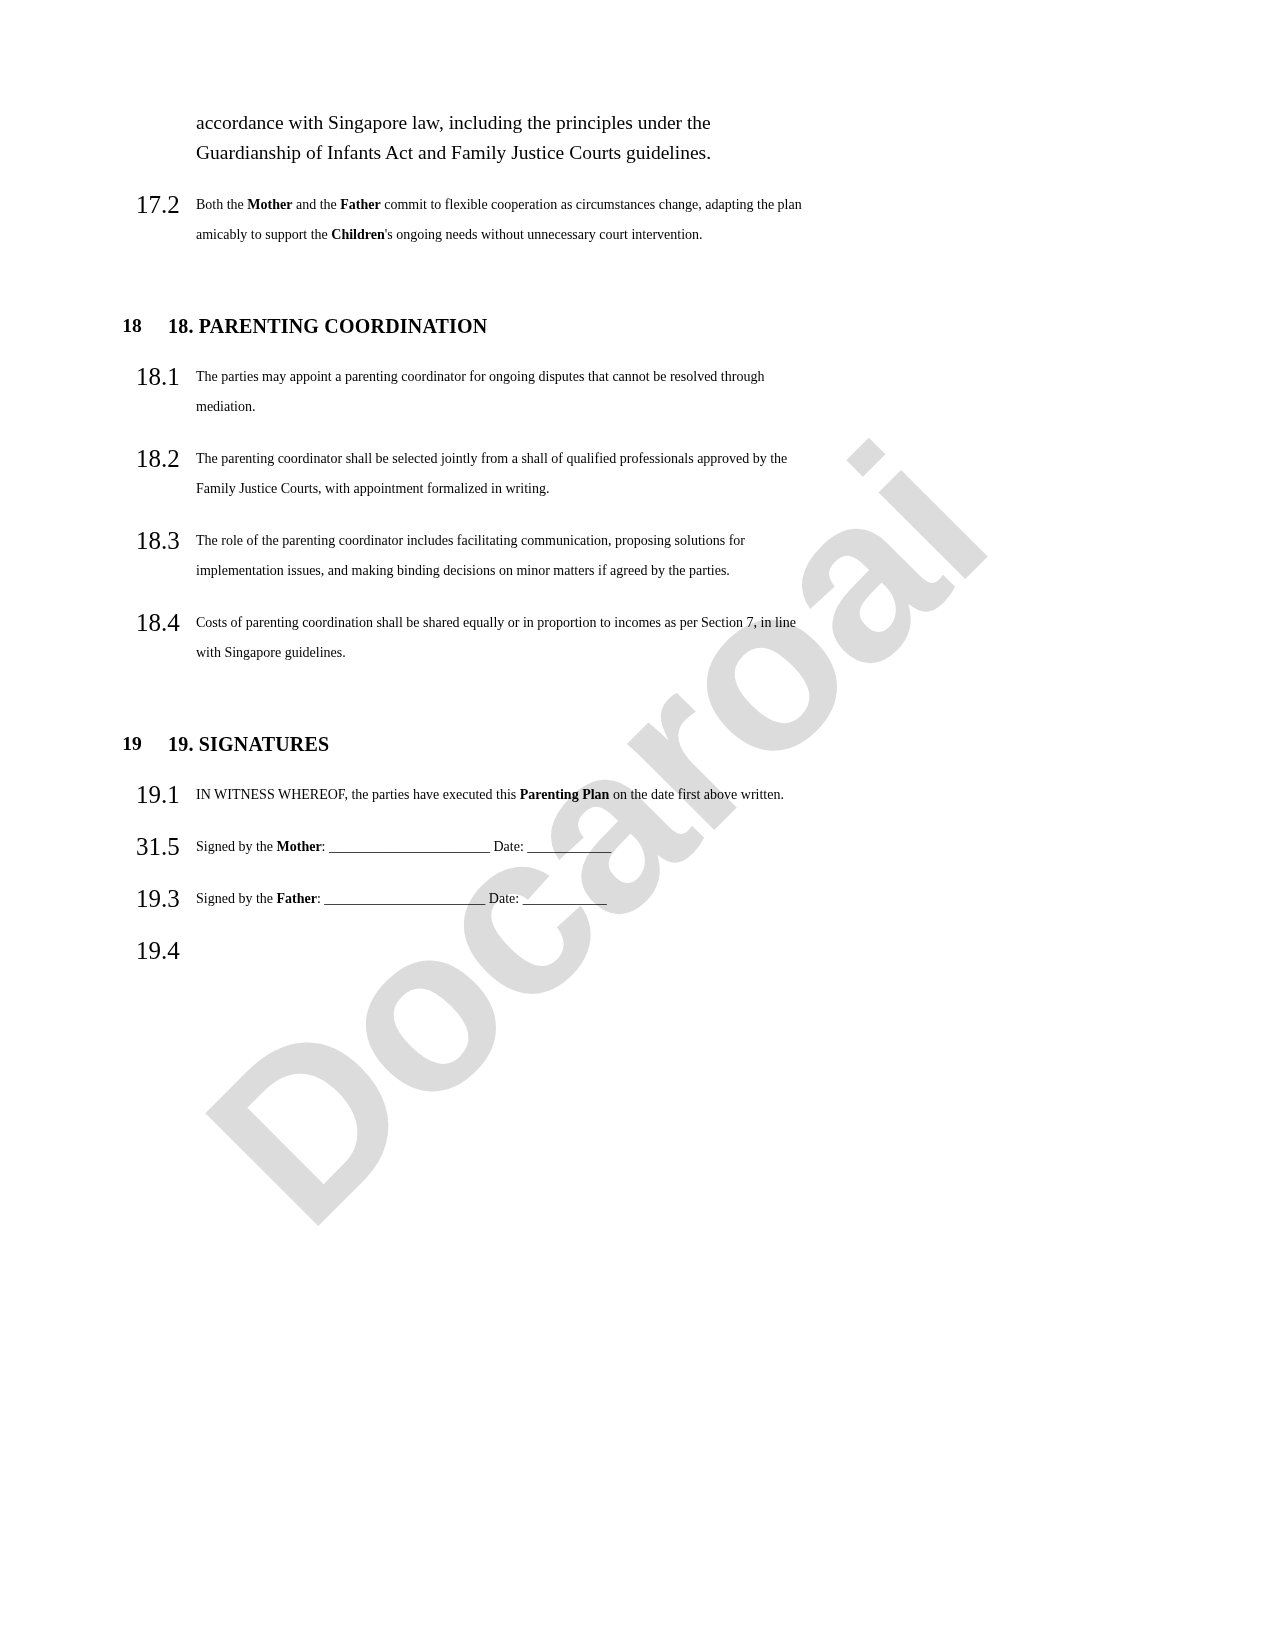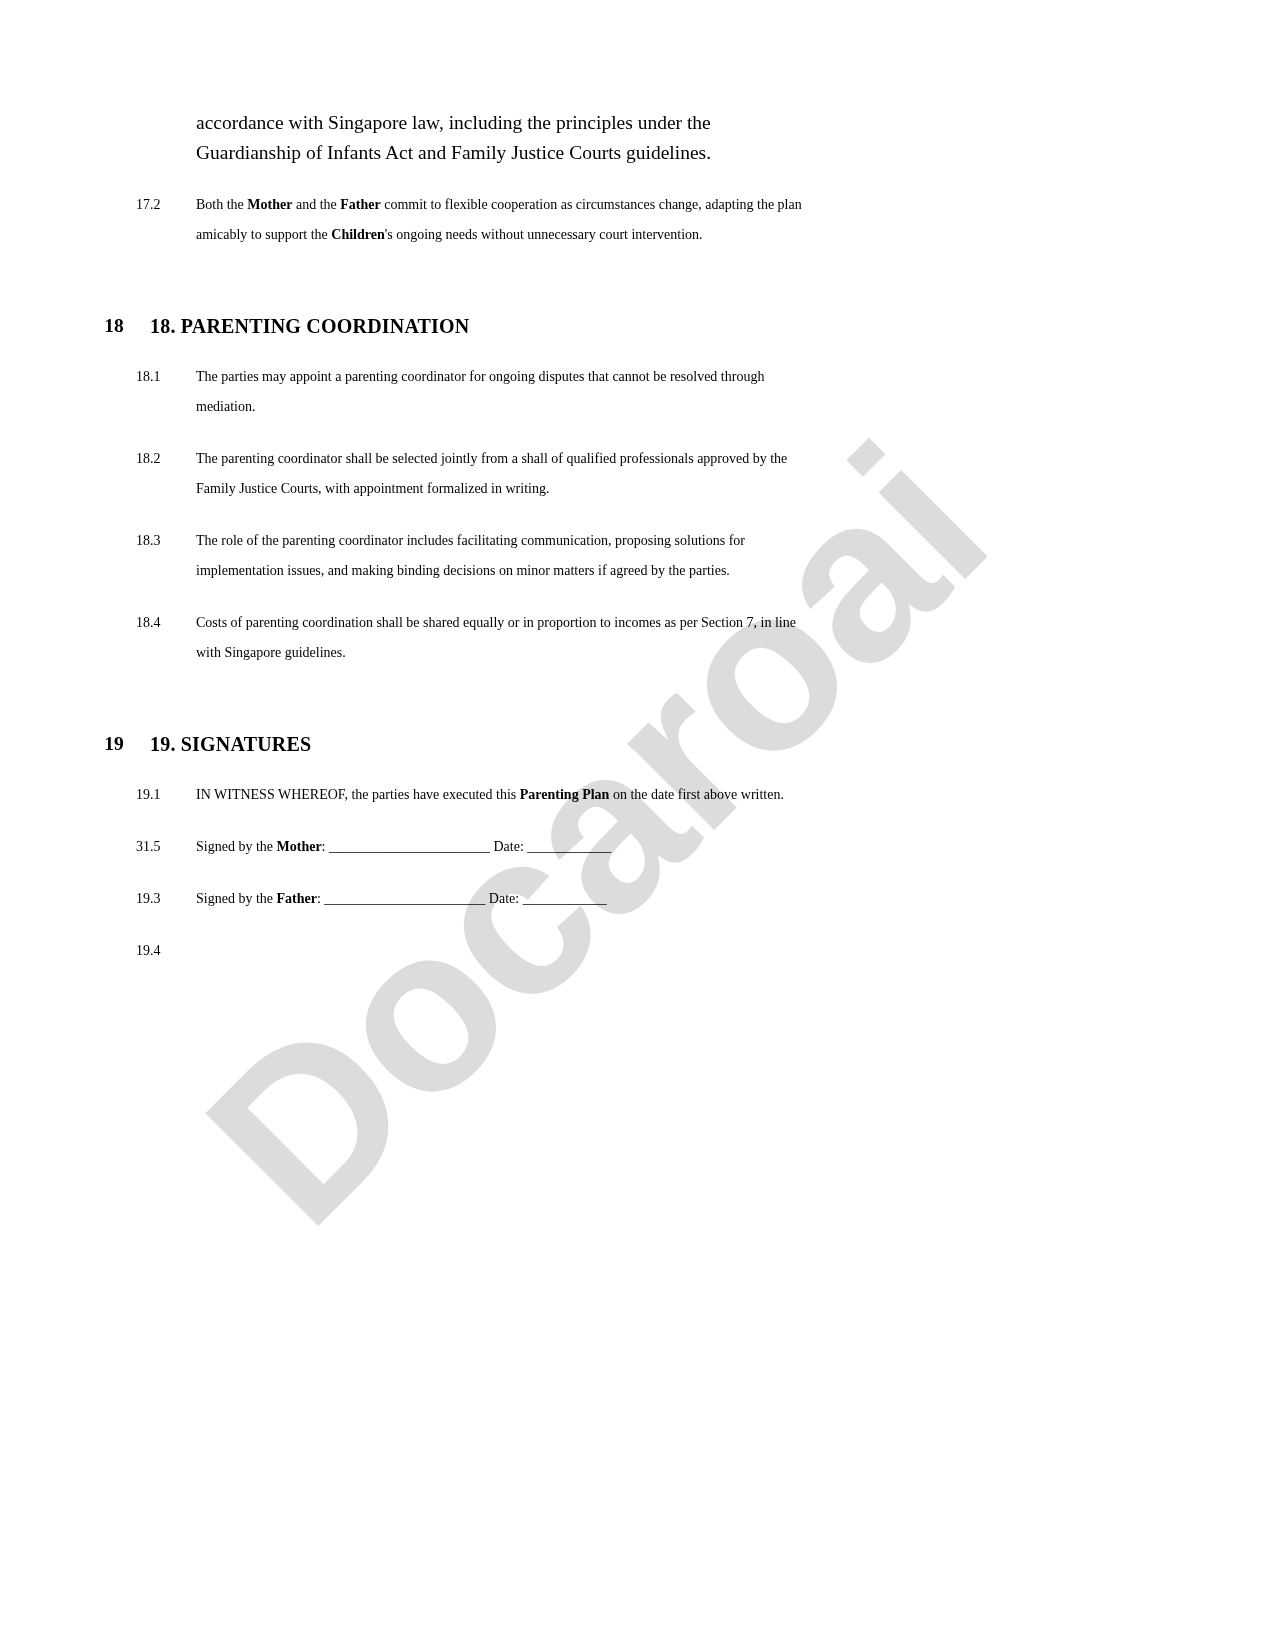--- a/index.html
+++ b/index.html
@@ -63,21 +63,21 @@
     display: flex;
     align-items: flex-start;
     box-sizing: border-box;
     padding-left: 136px;
     padding-right: 205px;
   }
 
   .num {
     flex: 0 0 60px;
     width: 60px;
-    font-size: 14px;
+    font-size: 25px;
     line-height: 30px;
     text-align: left;
     white-space: nowrap;
   }
 
   .body {
     flex: 1 1 auto;
     font-size: 14px;
     line-height: 30px;
     text-align: left;
@@ -92,24 +92,23 @@
   }
 
   
   .clause { margin-top: 22px; }
 
   
   .heading {
     display: flex;
     align-items: flex-start;
     box-sizing: border-box;
-    padding-left: 66px;
+    padding-left: 108px;
     padding-right: 205px;
     margin-top: 62px;
-    margin-left: 24px;
   }
   .heading .num {
     flex: 0 0 60px;
     width: 60px;
     font-weight: 700;
     font-size: 19.5px;
     line-height: 28px;
     text-align: center;
     padding-right: 12px;
     box-sizing: border-box;

